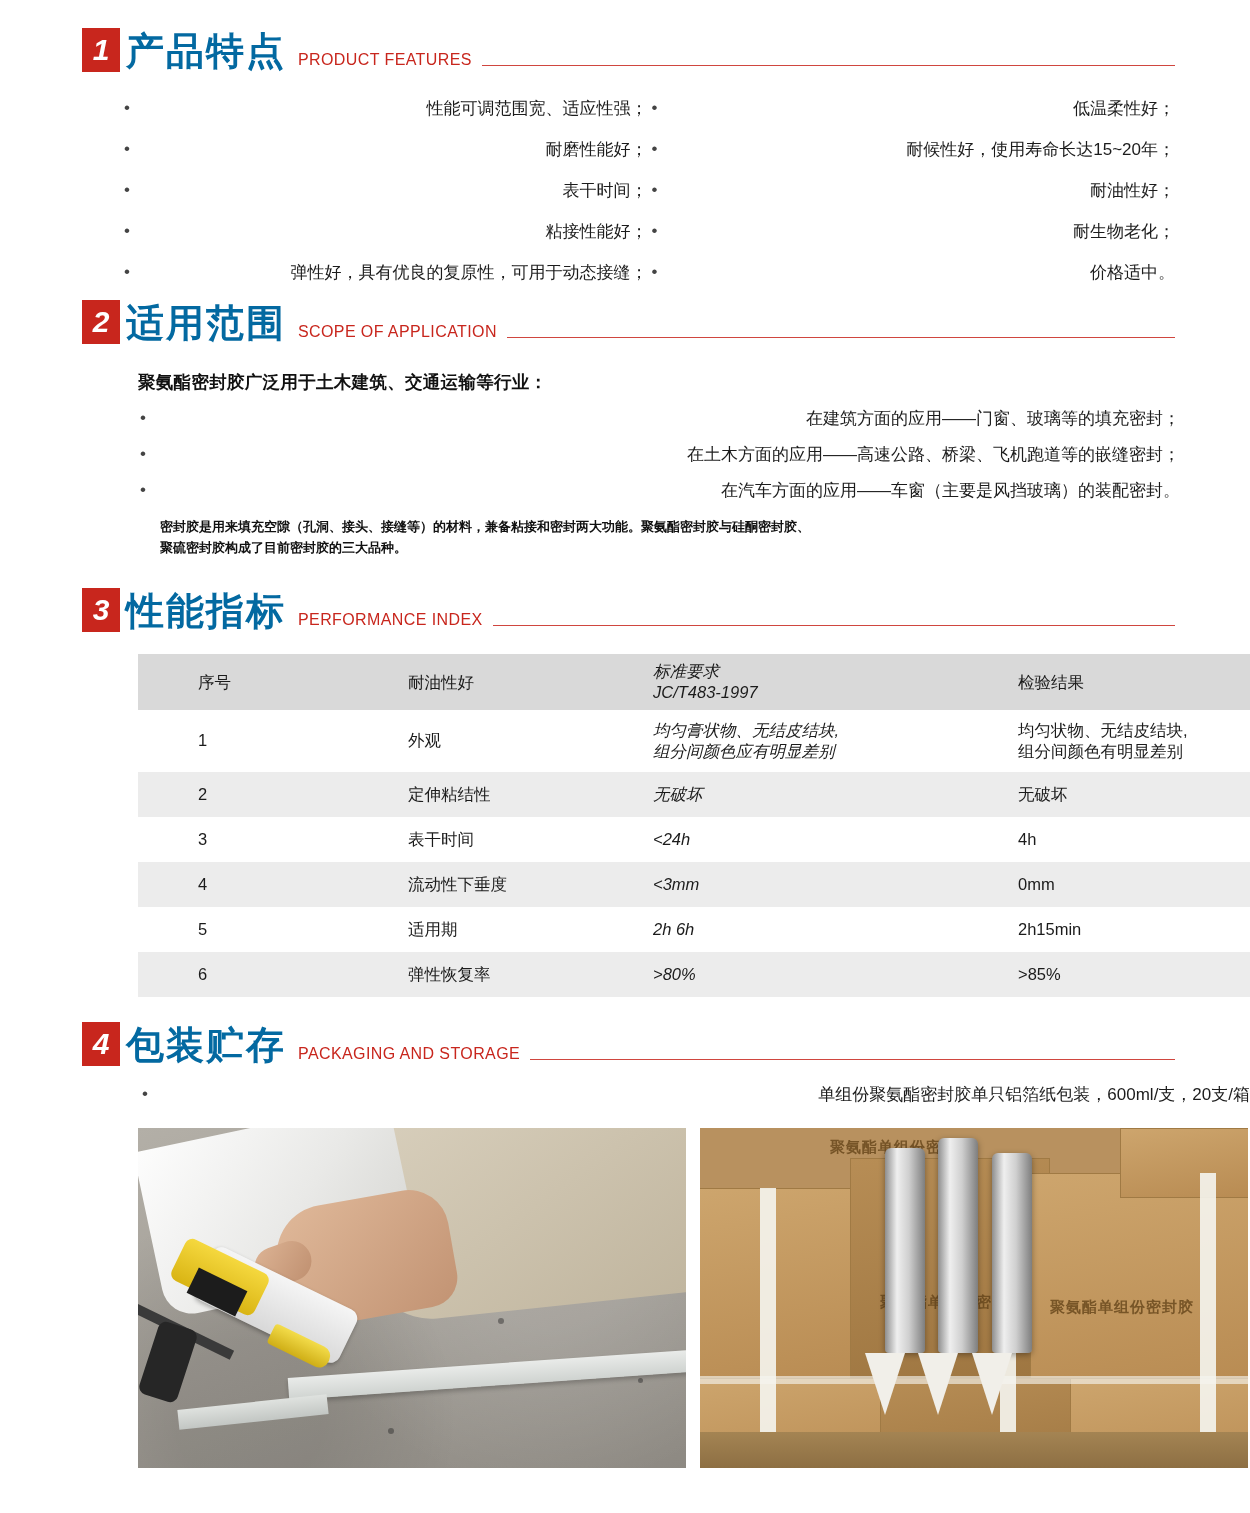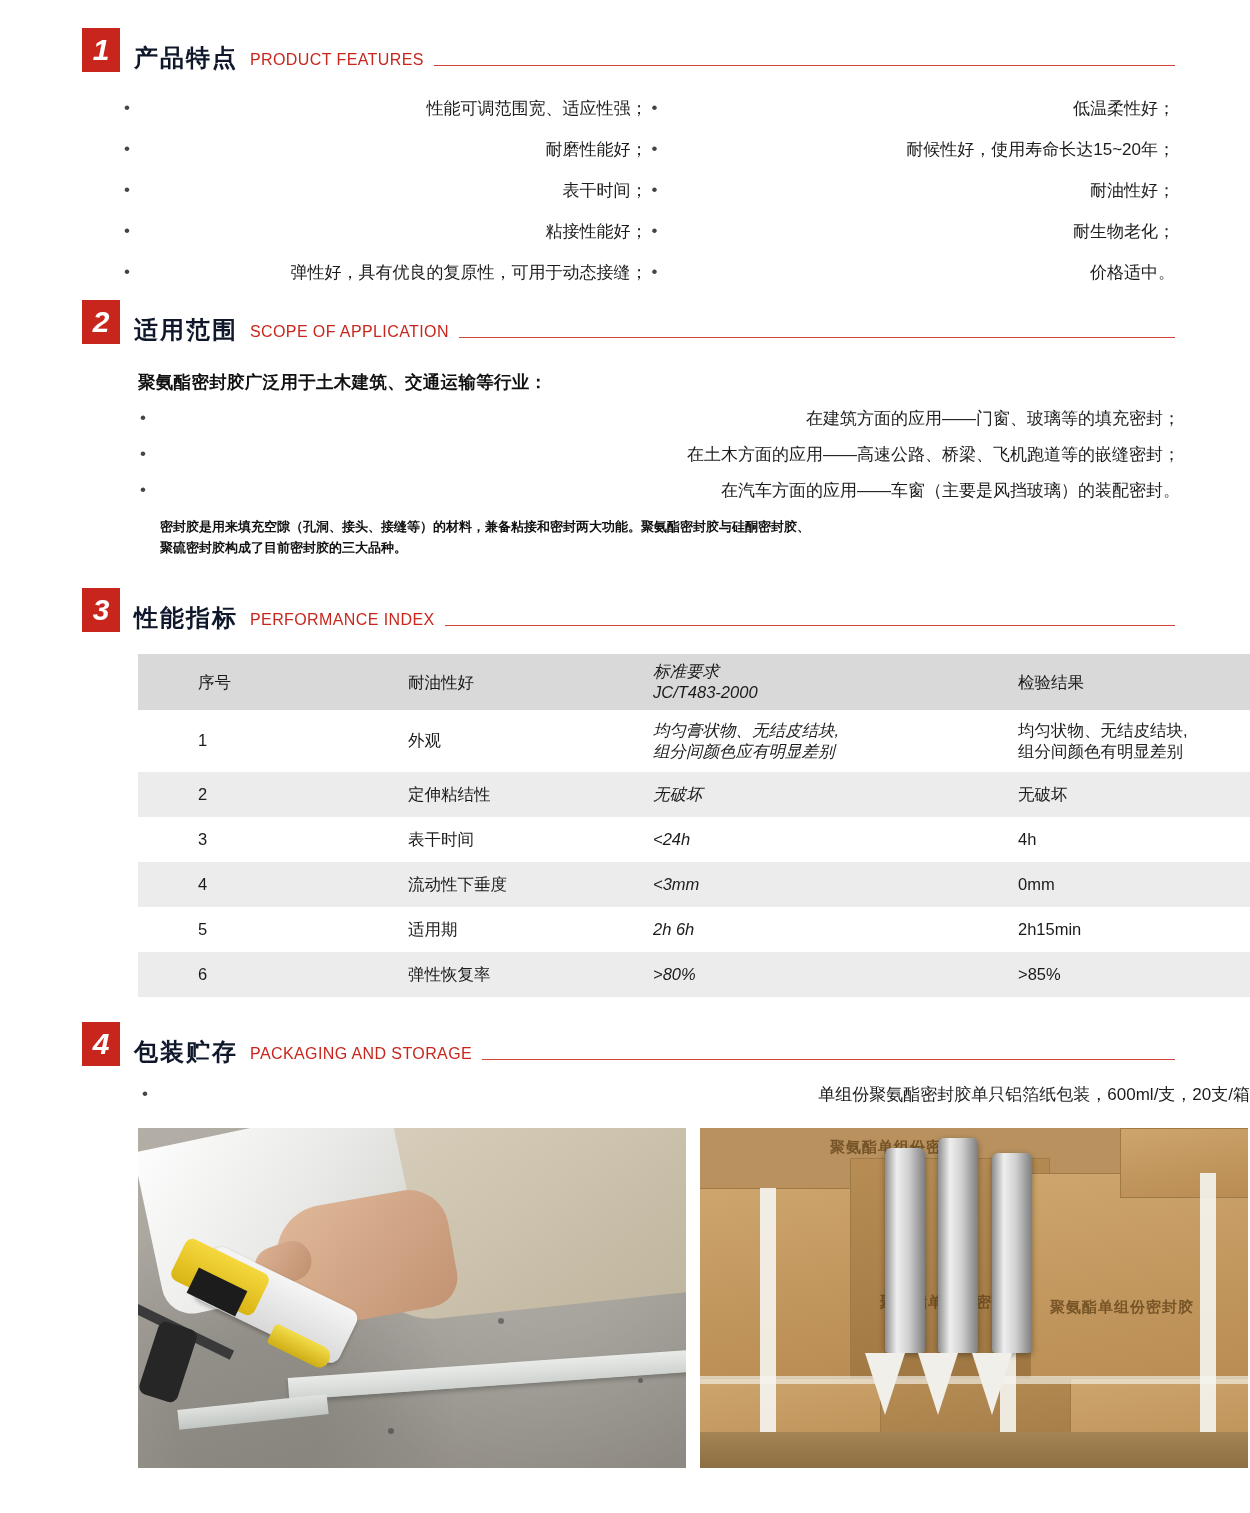--- a/index.html
+++ b/index.html
@@ -39,25 +39,25 @@
     font-weight: bold;
     font-style: italic;
     display: flex;
     align-items: center;
     justify-content: center;
     font-family: "Liberation Sans", sans-serif;
     flex: 0 0 auto;
     line-height: 1;
   }
   .sec-title-cn {
-    color: #0f172a;
-    font-size: 24px;
+    color: #0369a1;
+    font-size: 38px;
     font-weight: bold;
     letter-spacing: 2px;
-    margin-left: 14px;
+    margin-left: 6px;
     line-height: 1;
     padding-bottom: 2px;
   }
   .sec-title-en {
     color: #c8261d;
     font-size: 16px;
     letter-spacing: 0.4px;
     margin-left: 12px;
     line-height: 1;
     padding-bottom: 4px;
@@ -403,21 +403,21 @@
       <div class="sec-rule"></div>
     </div>
 
     <table class="perf">
       <tbody>
         <tr class="head">
           <td class="c0">序号</td>
           <td class="c1">耐油性好</td>
           <td class="c2">
             <div>标准要求</div>
-            <div>JC/T483-2000</div>
+            <div>JC/T483-1997</div>
           </td>
           <td class="c3">检验结果</td>
         </tr>
 
         <tr class="odd tall">
           <td class="c0">1</td>
           <td class="c1">外观</td>
           <td class="c2">
             <div>均匀膏状物、无结皮结块,</div>
             <div>组分间颜色应有明显差别</div>

